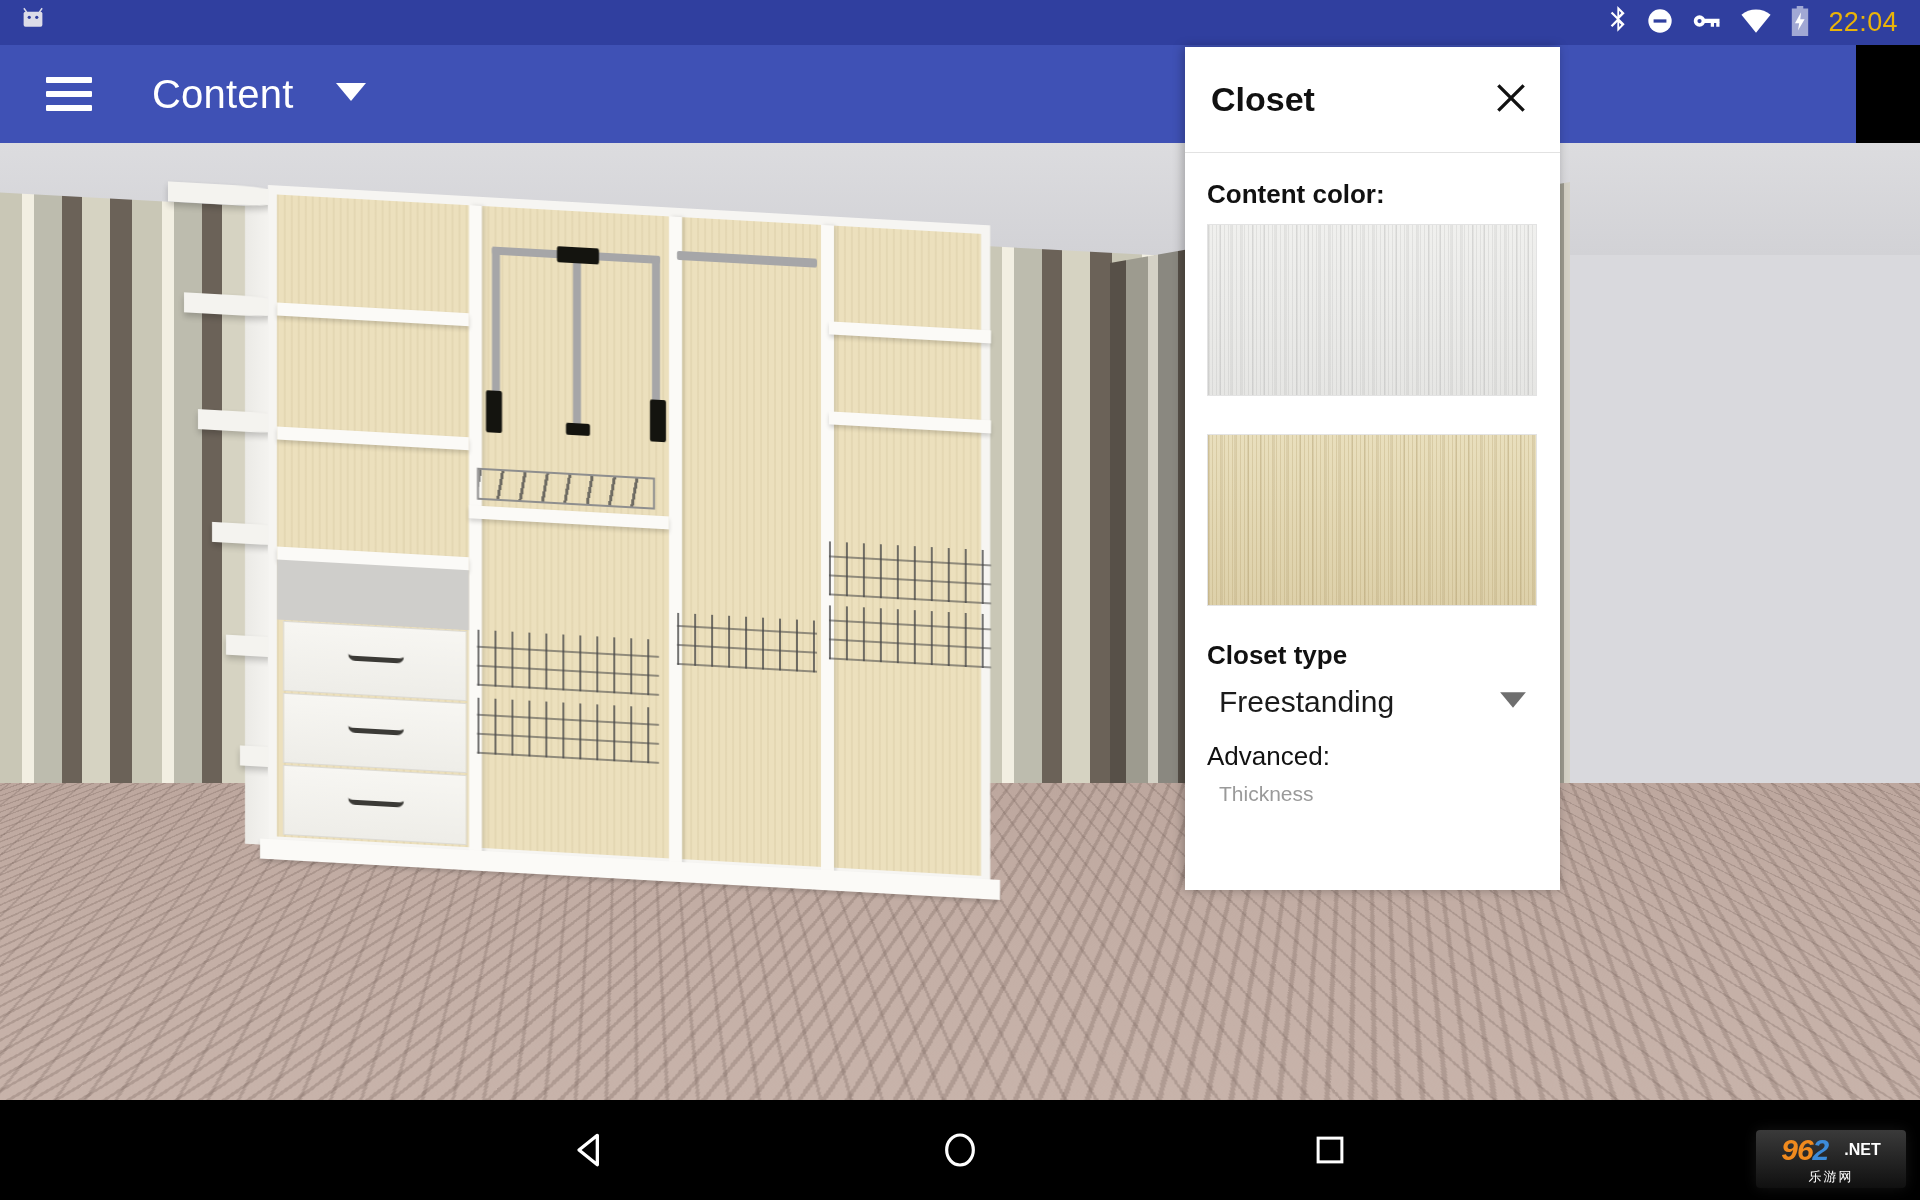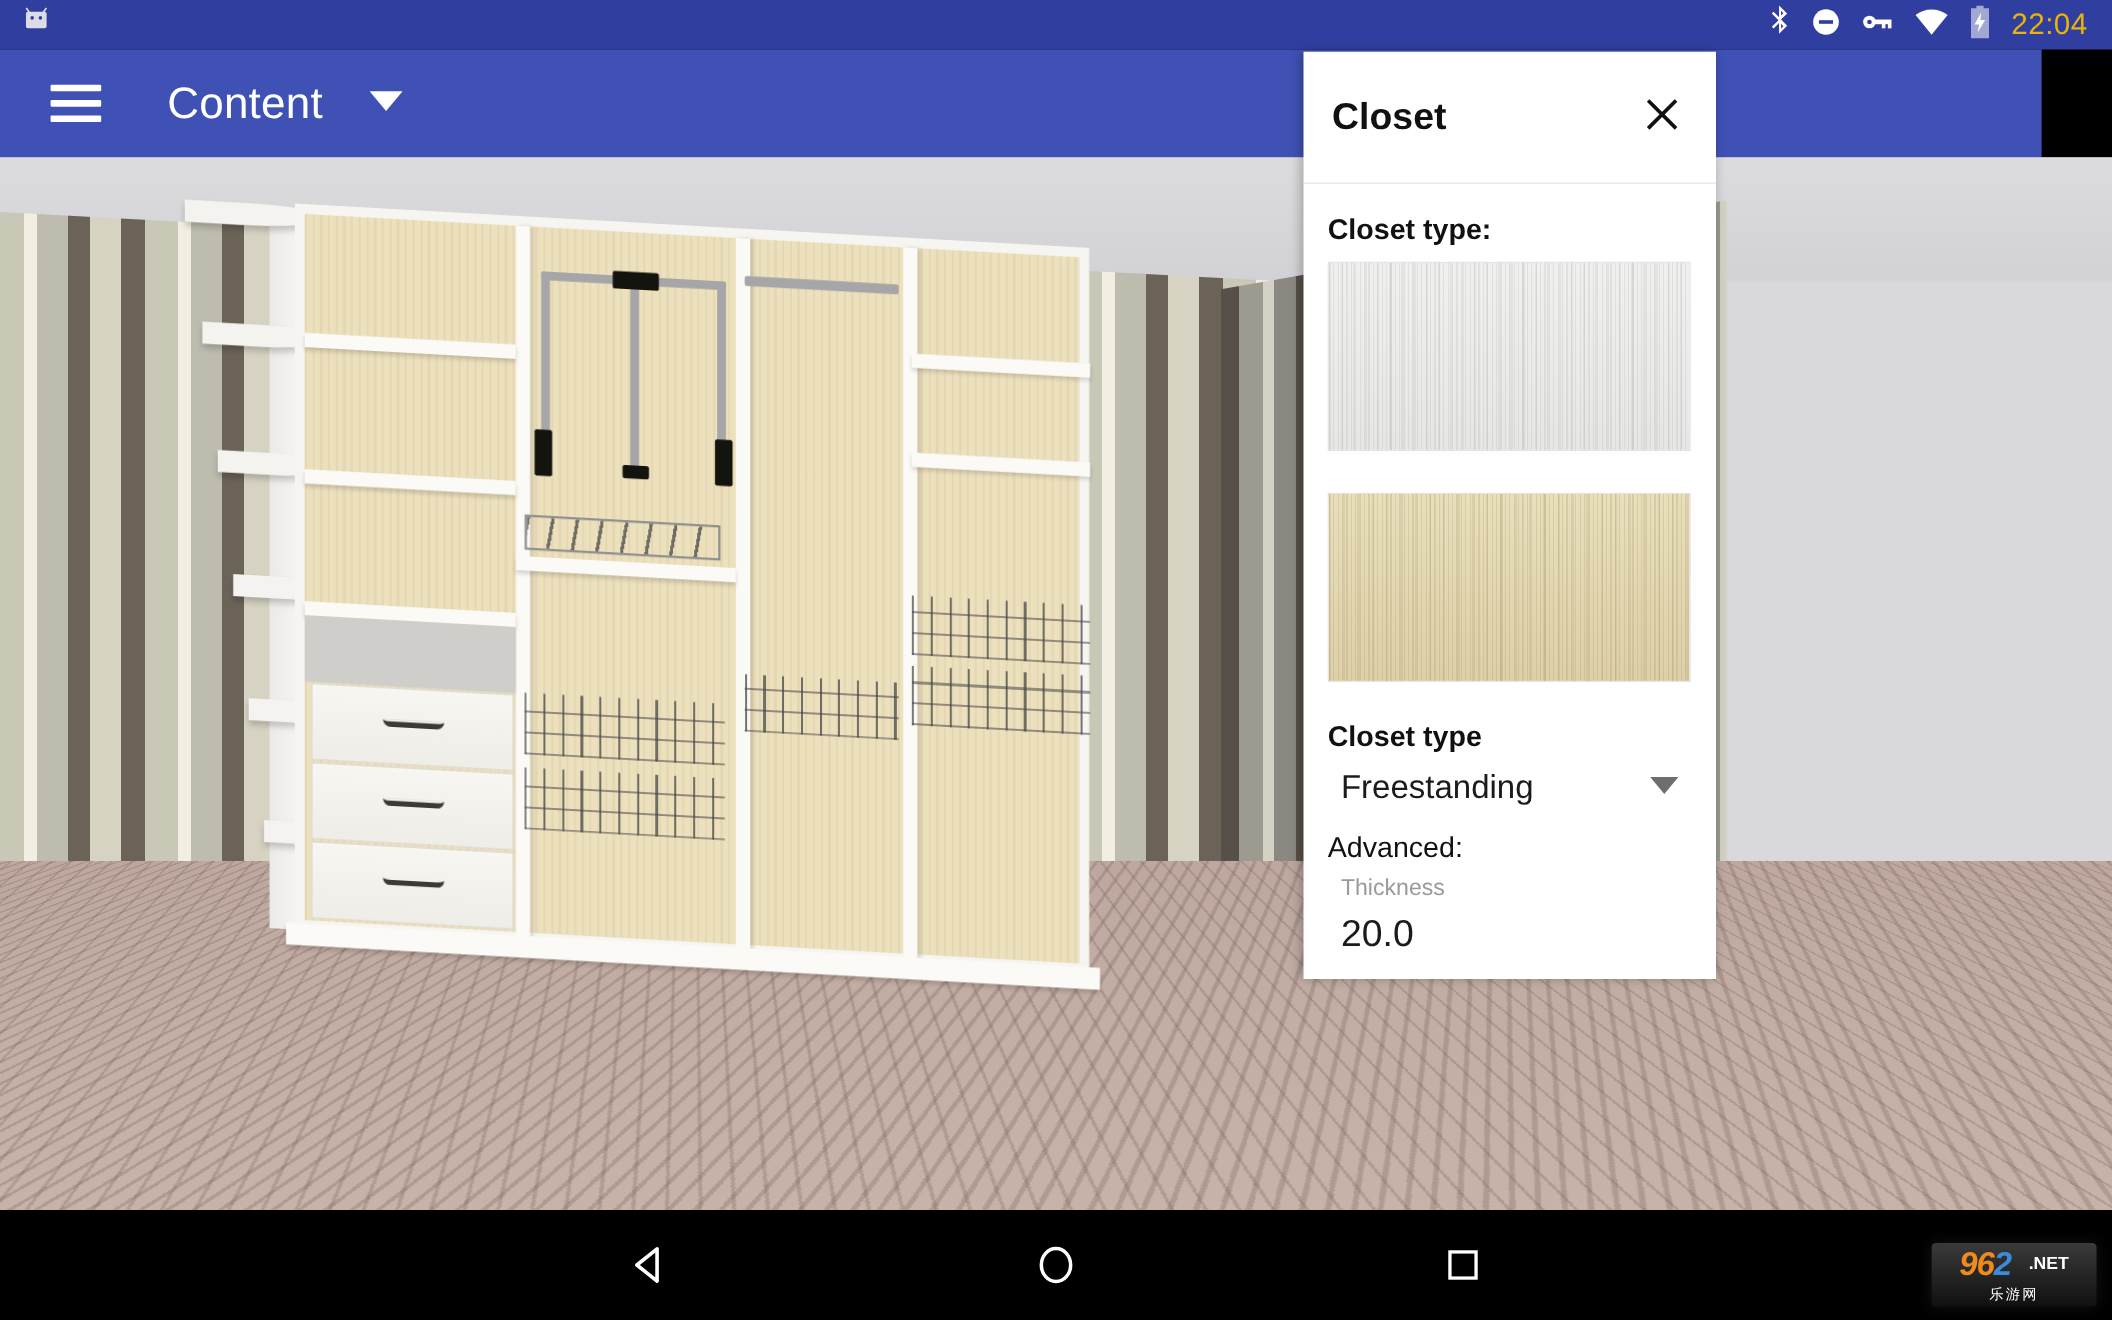--- a/index.html
+++ b/index.html
@@ -112,21 +112,21 @@
   }
   .pantsrack{ position:absolute;
     background: repeating-linear-gradient(100deg, rgba(70,70,70,.75) 0 3px, rgba(255,255,255,0) 3px 22px);
     border:2px solid #8e8e8e; }
 
   
   .panel{
     position:absolute; left:1185px; top:47px; width:375px; height:843px;
     background:#fff; box-shadow:-2px 0 10px rgba(0,0,0,.28); overflow:hidden;
   }
-  .panel-head{ height:120px; display:flex; align-items:center;
+  .panel-head{ height:106px; display:flex; align-items:center;
     padding:0 30px 0 26px; border-bottom:1px solid #e2e2e2; }
   .panel-title{ font-size:34px; font-weight:700; color:#111; }
   .close-x{ margin-left:auto; cursor:pointer; }
   .panel-body{ padding:26px 24px 0 22px; }
   .sec-label{ font-size:26px; font-weight:700; color:#111; margin-bottom:14px; }
   .swatch{ width:330px; height:172px; border:1px solid #e3e3e3; }
   .sw-closet{
     background:
       repeating-linear-gradient(90deg, rgba(150,150,150,.17) 0 1px, rgba(255,255,255,0) 1px 4px),
       repeating-linear-gradient(90deg, rgba(120,120,120,.10) 0 2px, rgba(255,255,255,0) 2px 11px),
@@ -309,41 +309,40 @@
     <div class="panel-head">
       <div class="panel-title">Closet</div>
       <span class="close-x">
         <svg width="38" height="38" viewBox="0 0 24 24">
           <path stroke="#111" stroke-width="2.1" d="M4 4 L20 20 M20 4 L4 20"></path>
         </svg>
       </span>
     </div>
 
     <div class="panel-body">
-      <div class="sec-label">Closet type:</div>
+      <div class="sec-label">Content color:</div>
       <div class="swatch sw-closet"></div>
 
       <div class="gap"></div>
 
       <div class="swatch sw-back"></div>
 
       <div class="type-label">Closet type</div>
       <div class="dropdown">
         <span class="dd-value">Freestanding</span>
         <span class="dd-caret">
           <svg width="26" height="18" viewBox="0 0 20 14">
               <path fill="#6e6e6e" d="M0 1h20L10 13z"></path>
             </svg>
         </span>
       </div>
 
       <div class="adv-label">Advanced:</div>
       <div class="field">
         <div class="field-hint">Thickness</div>
-        <div class="field-value">20.0</div>
       </div>
     </div>
   </div>
 
   <div class="navbar">
     <div class="nav-btn">
       <svg width="44" height="44" viewBox="0 0 24 24">
         <path fill="none" stroke="#fff" stroke-width="1.8" stroke-linejoin="round" d="M16 4 L6 12 L16 20 Z"></path>
       </svg>
     </div>

